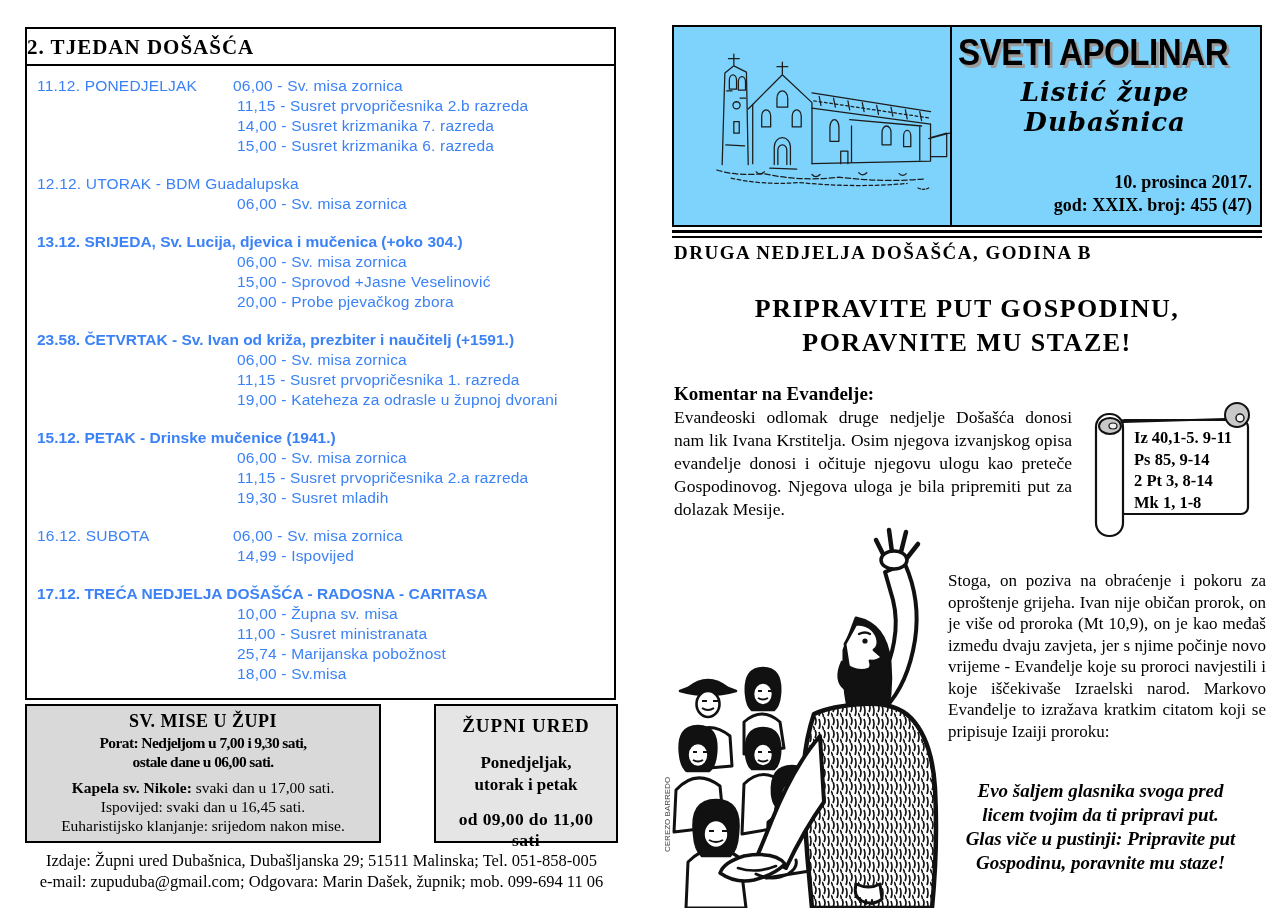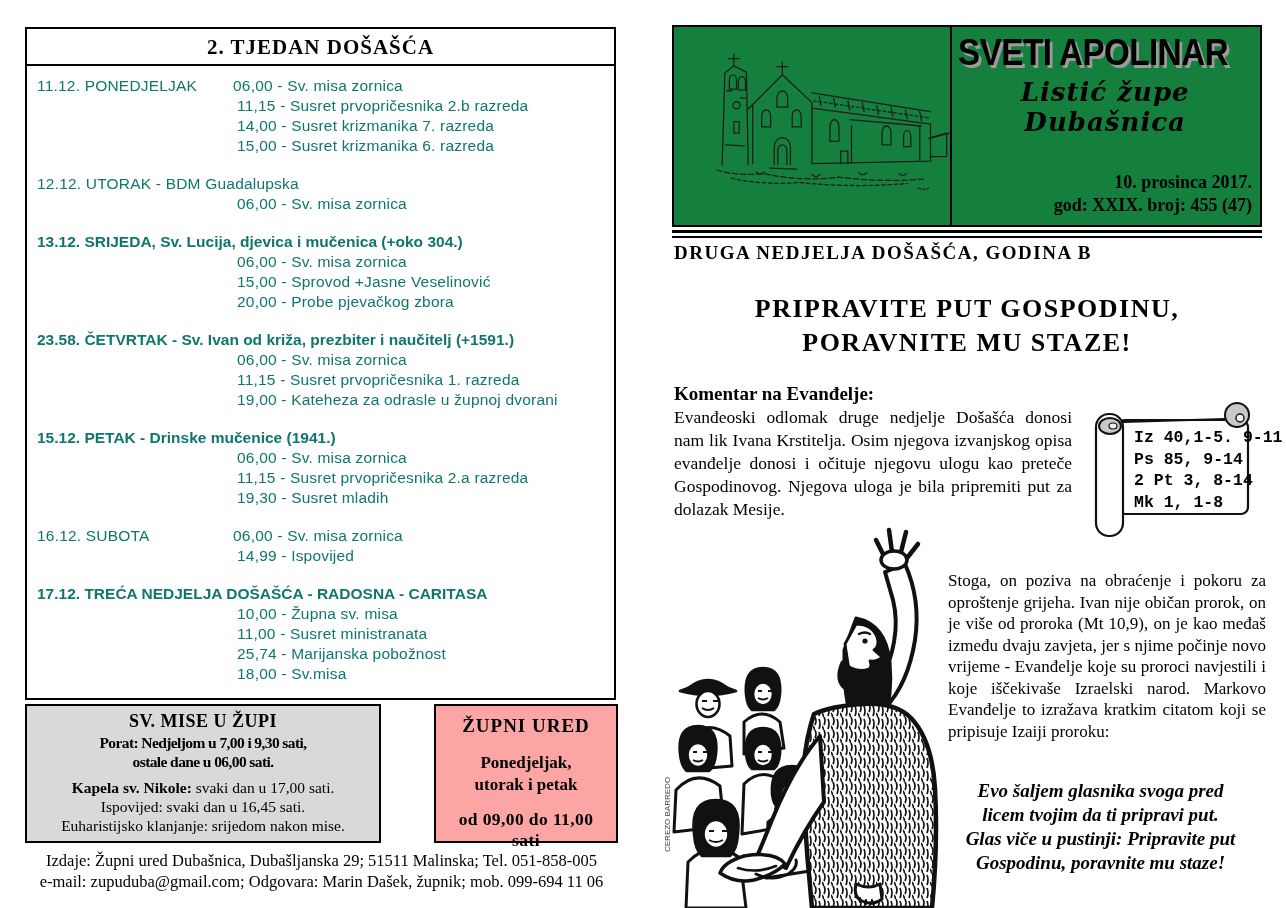--- a/index.html
+++ b/index.html
@@ -2,54 +2,54 @@
 <html><head>
 <meta charset="utf-8">
 <style>
   html,body{margin:0;padding:0;background:#ffffff;}
   body{width:1286px;height:908px;overflow:hidden;}
   .page{position:relative;width:1286px;height:908px;background:#fff;color:#000;
         font-family:"Liberation Serif",serif;}
 
   
   .schedule-box{position:absolute;left:25px;top:27px;width:591px;border:2px solid #000;background:#fff;box-sizing:border-box;}
-  .schedule-title{border-bottom:2px solid #000;text-align:center;font-weight:bold;font-size:21px;
+  .schedule-title{border-bottom:2px solid #000;font-weight:bold;font-size:21px;
                   letter-spacing:1px;padding:6px 0 4px;font-family:"Liberation Serif",serif;}
   .schedule-body{padding:10px 8px 14px 10px;font-family:"Liberation Sans",sans-serif;
-                 font-size:15.5px;line-height:20px;letter-spacing:.2px;color:#0f766e;}
+                 font-size:15.5px;line-height:20px;letter-spacing:.2px;color:#3b82f6;}
   .day{margin-bottom:18px;}
   .day:last-child{margin-bottom:0;}
   .day-head{display:inline;}
   .day-head.inline{display:inline-block;width:196px;vertical-align:top;}
   .day-head.bold{font-weight:bold;letter-spacing:0;}
   .inline-event{display:inline;}
   .events{margin-left:200px;}
   .events div{white-space:nowrap;}
 
   .info-row{position:absolute;left:25px;top:704px;width:593px;height:139px;display:flex;}
   .masses-box{width:356px;border:2px solid #000;background:#d9d9d9;text-align:center;
               padding:5px 4px;box-sizing:border-box;}
   .info-gap{width:9px;}
-  .office-box{flex:1;border:2px solid #000;background:#fca5a5;text-align:center;
+  .office-box{flex:1;border:2px solid #000;background:#e5e5e5;text-align:center;
               padding:9px 21px;box-sizing:border-box;margin-left:44px;}
   .masses-title{font-weight:bold;font-size:18px;letter-spacing:.5px;margin-bottom:1px;}
   .m-line{font-size:15.5px;line-height:19px;}
   .m-line .b{font-weight:bold;}
   .m-line.narrow{font-weight:bold;letter-spacing:-.6px;text-align:center;}
   .m-line.gap-above{margin-top:7px;}
   .office-title{font-weight:bold;font-size:19px;letter-spacing:1px;margin-bottom:15px;}
   .office-line{font-weight:bold;font-size:17px;line-height:22px;}
   .office-hours{font-weight:bold;font-size:17.5px;margin-top:13px;letter-spacing:.4px;}
 
   .left-footer{position:absolute;left:25px;top:850px;width:593px;text-align:center;
                font-size:16.5px;line-height:21px;}
 
   
   .masthead{position:absolute;left:672px;top:25px;width:590px;height:202px;border:2px solid #000;
-            display:flex;box-sizing:border-box;background:#15803d;padding-left:32px;}
+            display:flex;box-sizing:border-box;background:#7dd3fc;padding-left:32px;}
   .church-pane{width:272px;border-right:2px solid #000;box-sizing:border-box;}
   .church-pane svg{width:100%;height:100%;display:block;}
   .title-pane{flex:1;display:flex;flex-direction:column;padding:6px 8px 8px 6px;box-sizing:border-box;}
   .paper-title{font-family:"Liberation Sans",sans-serif;font-weight:bold;font-size:36px;line-height:40px;
                letter-spacing:-.5px;white-space:nowrap;transform:scaleX(.92);transform-origin:left center;
                text-shadow:3px 3px 0 #9b9b9b;}
   .paper-subtitle{font-family:"DejaVu Serif",serif;font-style:italic;font-weight:bold;font-size:26px;
                   text-align:center;margin-top:4px;letter-spacing:1px;}
   .issue-info{margin-top:auto;text-align:right;font-weight:bold;font-size:18px;line-height:23px;}
 
@@ -60,21 +60,21 @@
 
   .headline{position:absolute;left:672px;top:292px;width:590px;text-align:center;
             font-weight:bold;font-size:26px;line-height:34px;letter-spacing:1.5px;}
 
   .commentary-heading{position:absolute;left:674px;top:383px;font-weight:bold;font-size:19px;}
   .commentary{position:absolute;left:674px;top:406px;width:398px;font-size:17.5px;line-height:23px;
               text-align:justify;}
 
   .scroll-wrap{position:absolute;left:1082px;top:392px;width:180px;height:152px;}
   .scroll-wrap svg{position:absolute;left:0;top:0;}
-  .readings{position:absolute;left:52px;top:35px;font-family:Liberation Mono, monospace;
+  .readings{position:absolute;left:52px;top:35px;font-family:Liberation Serif, serif;
             font-weight:bold;font-size:16.5px;line-height:21.5px;white-space:nowrap;}
 
   .illustration{position:absolute;left:660px;top:522px;width:286px;height:386px;}
   .illustration svg{width:100%;height:100%;display:block;}
 
   .right-body{position:absolute;left:948px;top:570px;width:318px;font-size:17px;line-height:21.5px;
               text-align:justify;}
   .quote{position:absolute;left:935px;top:779px;width:331px;text-align:center;font-weight:bold;
          font-style:italic;font-size:19px;line-height:24px;}
 </style>

